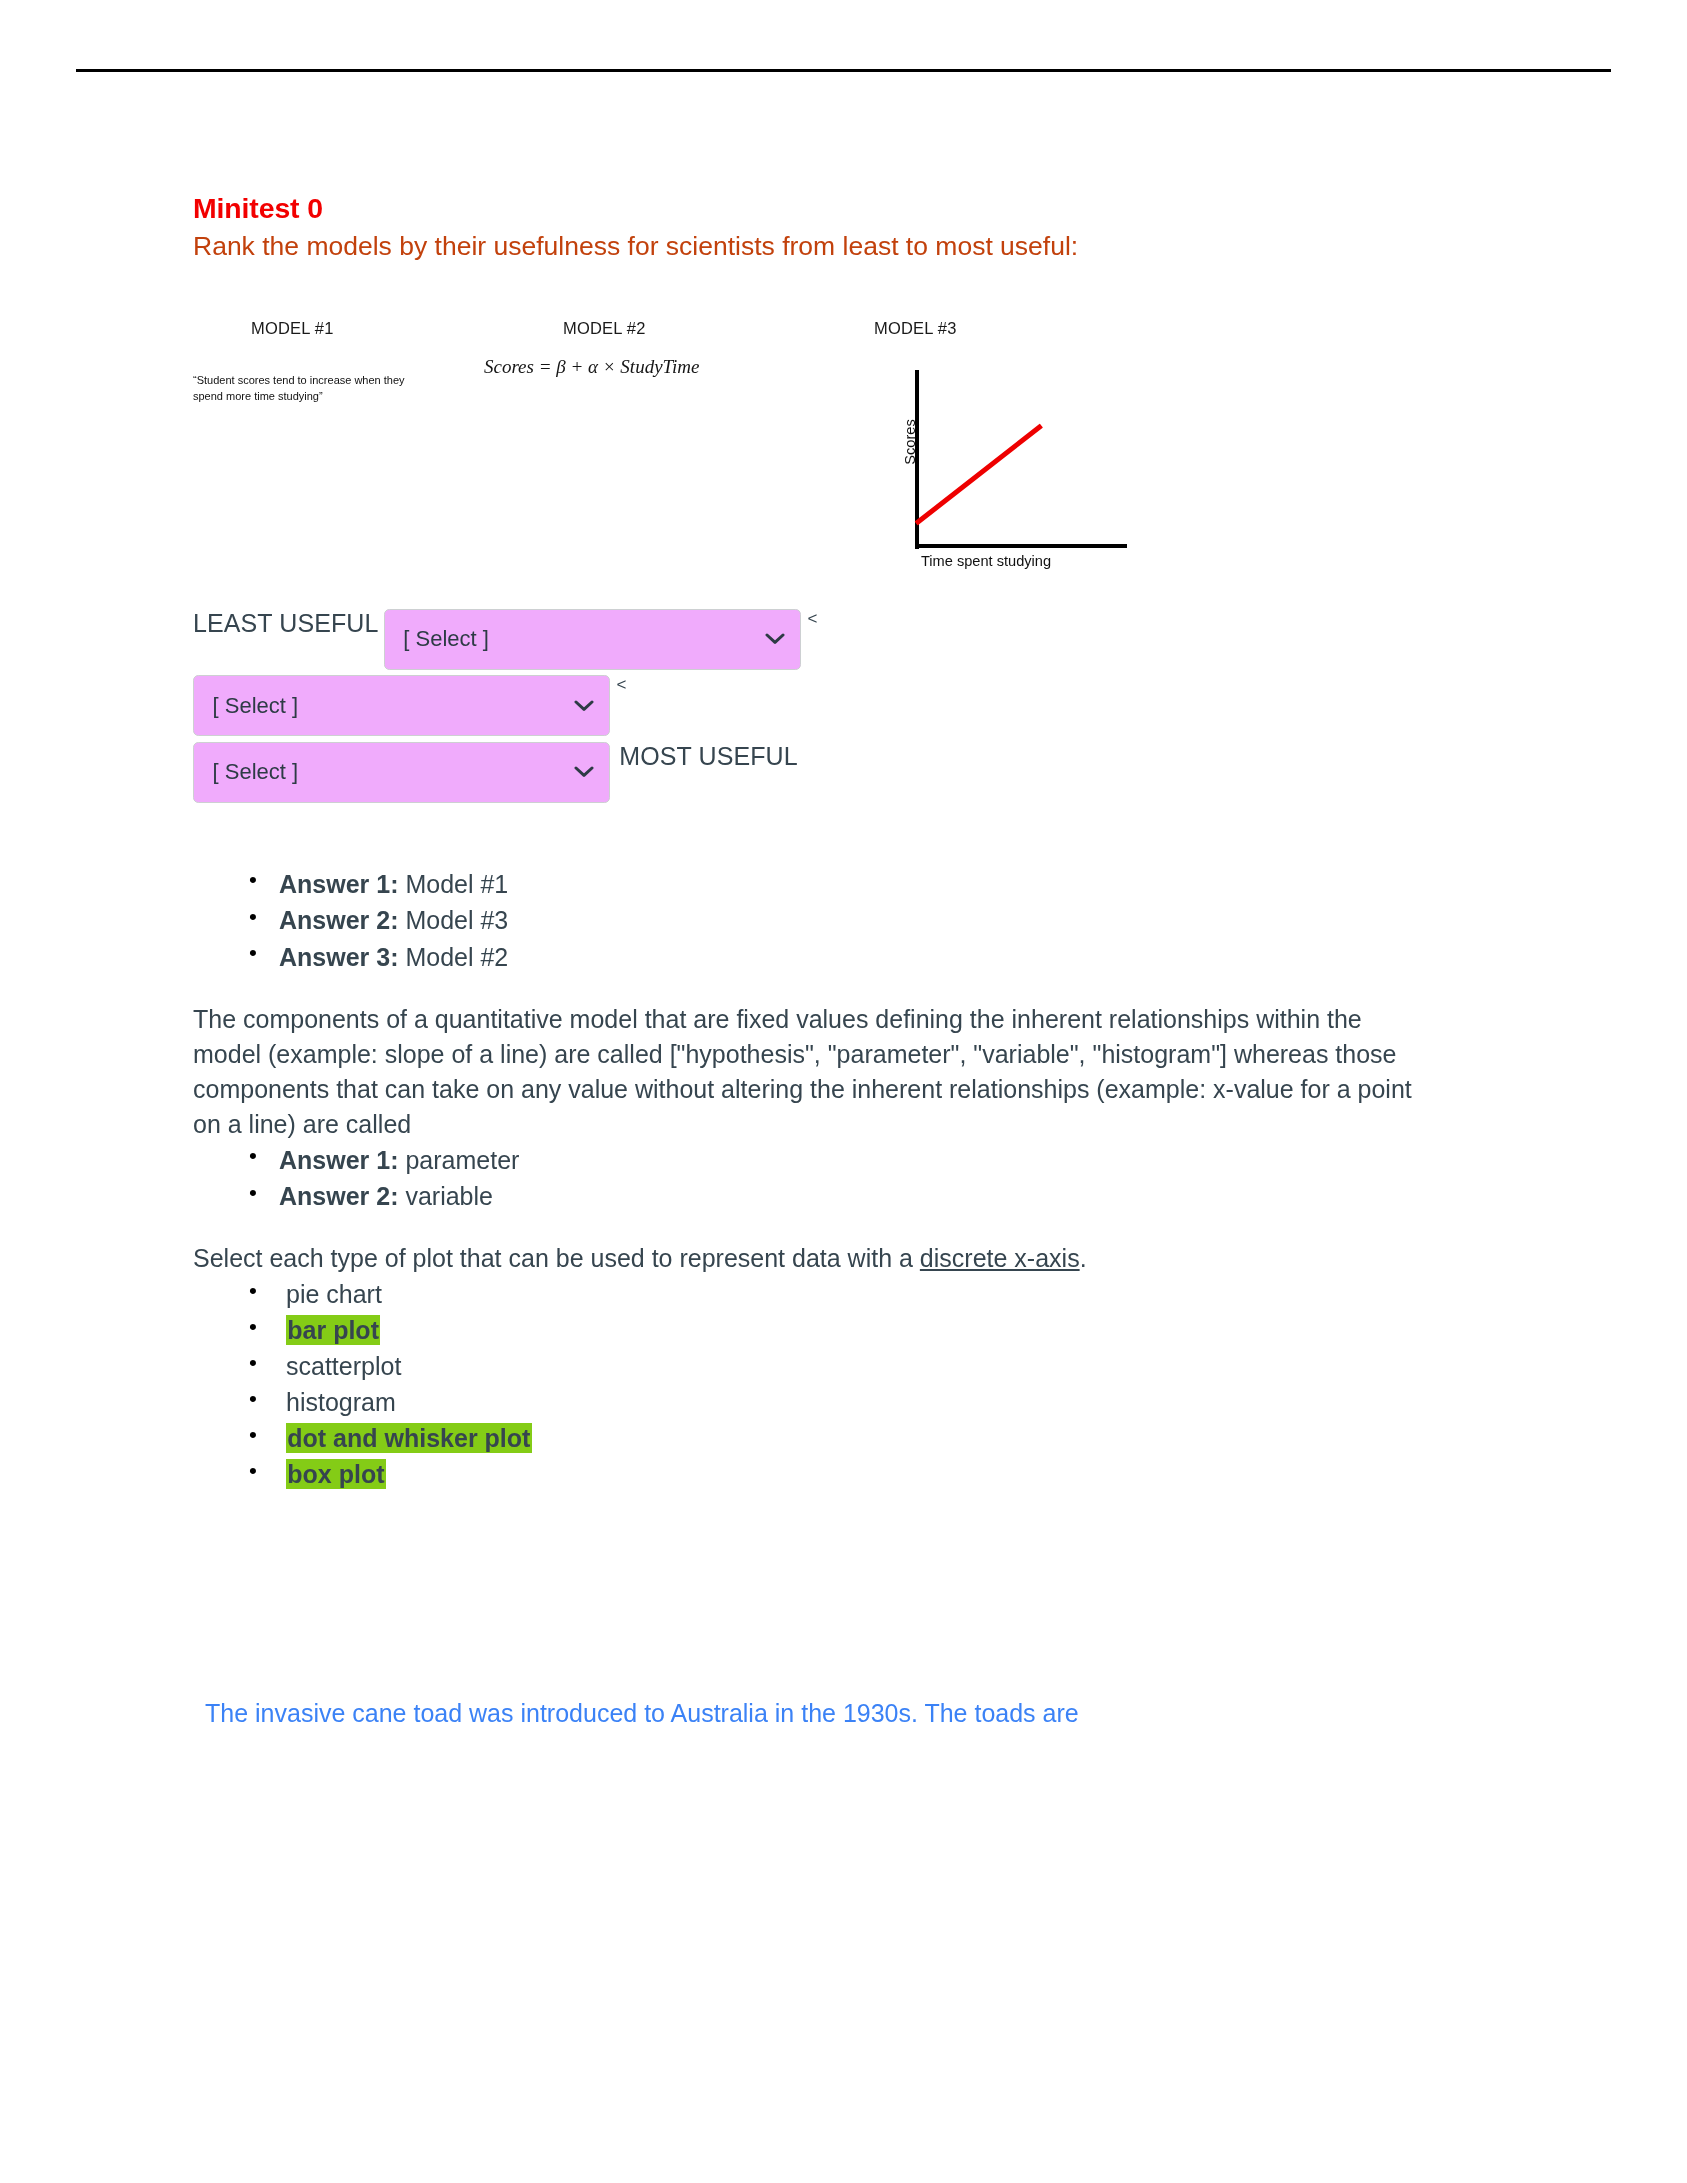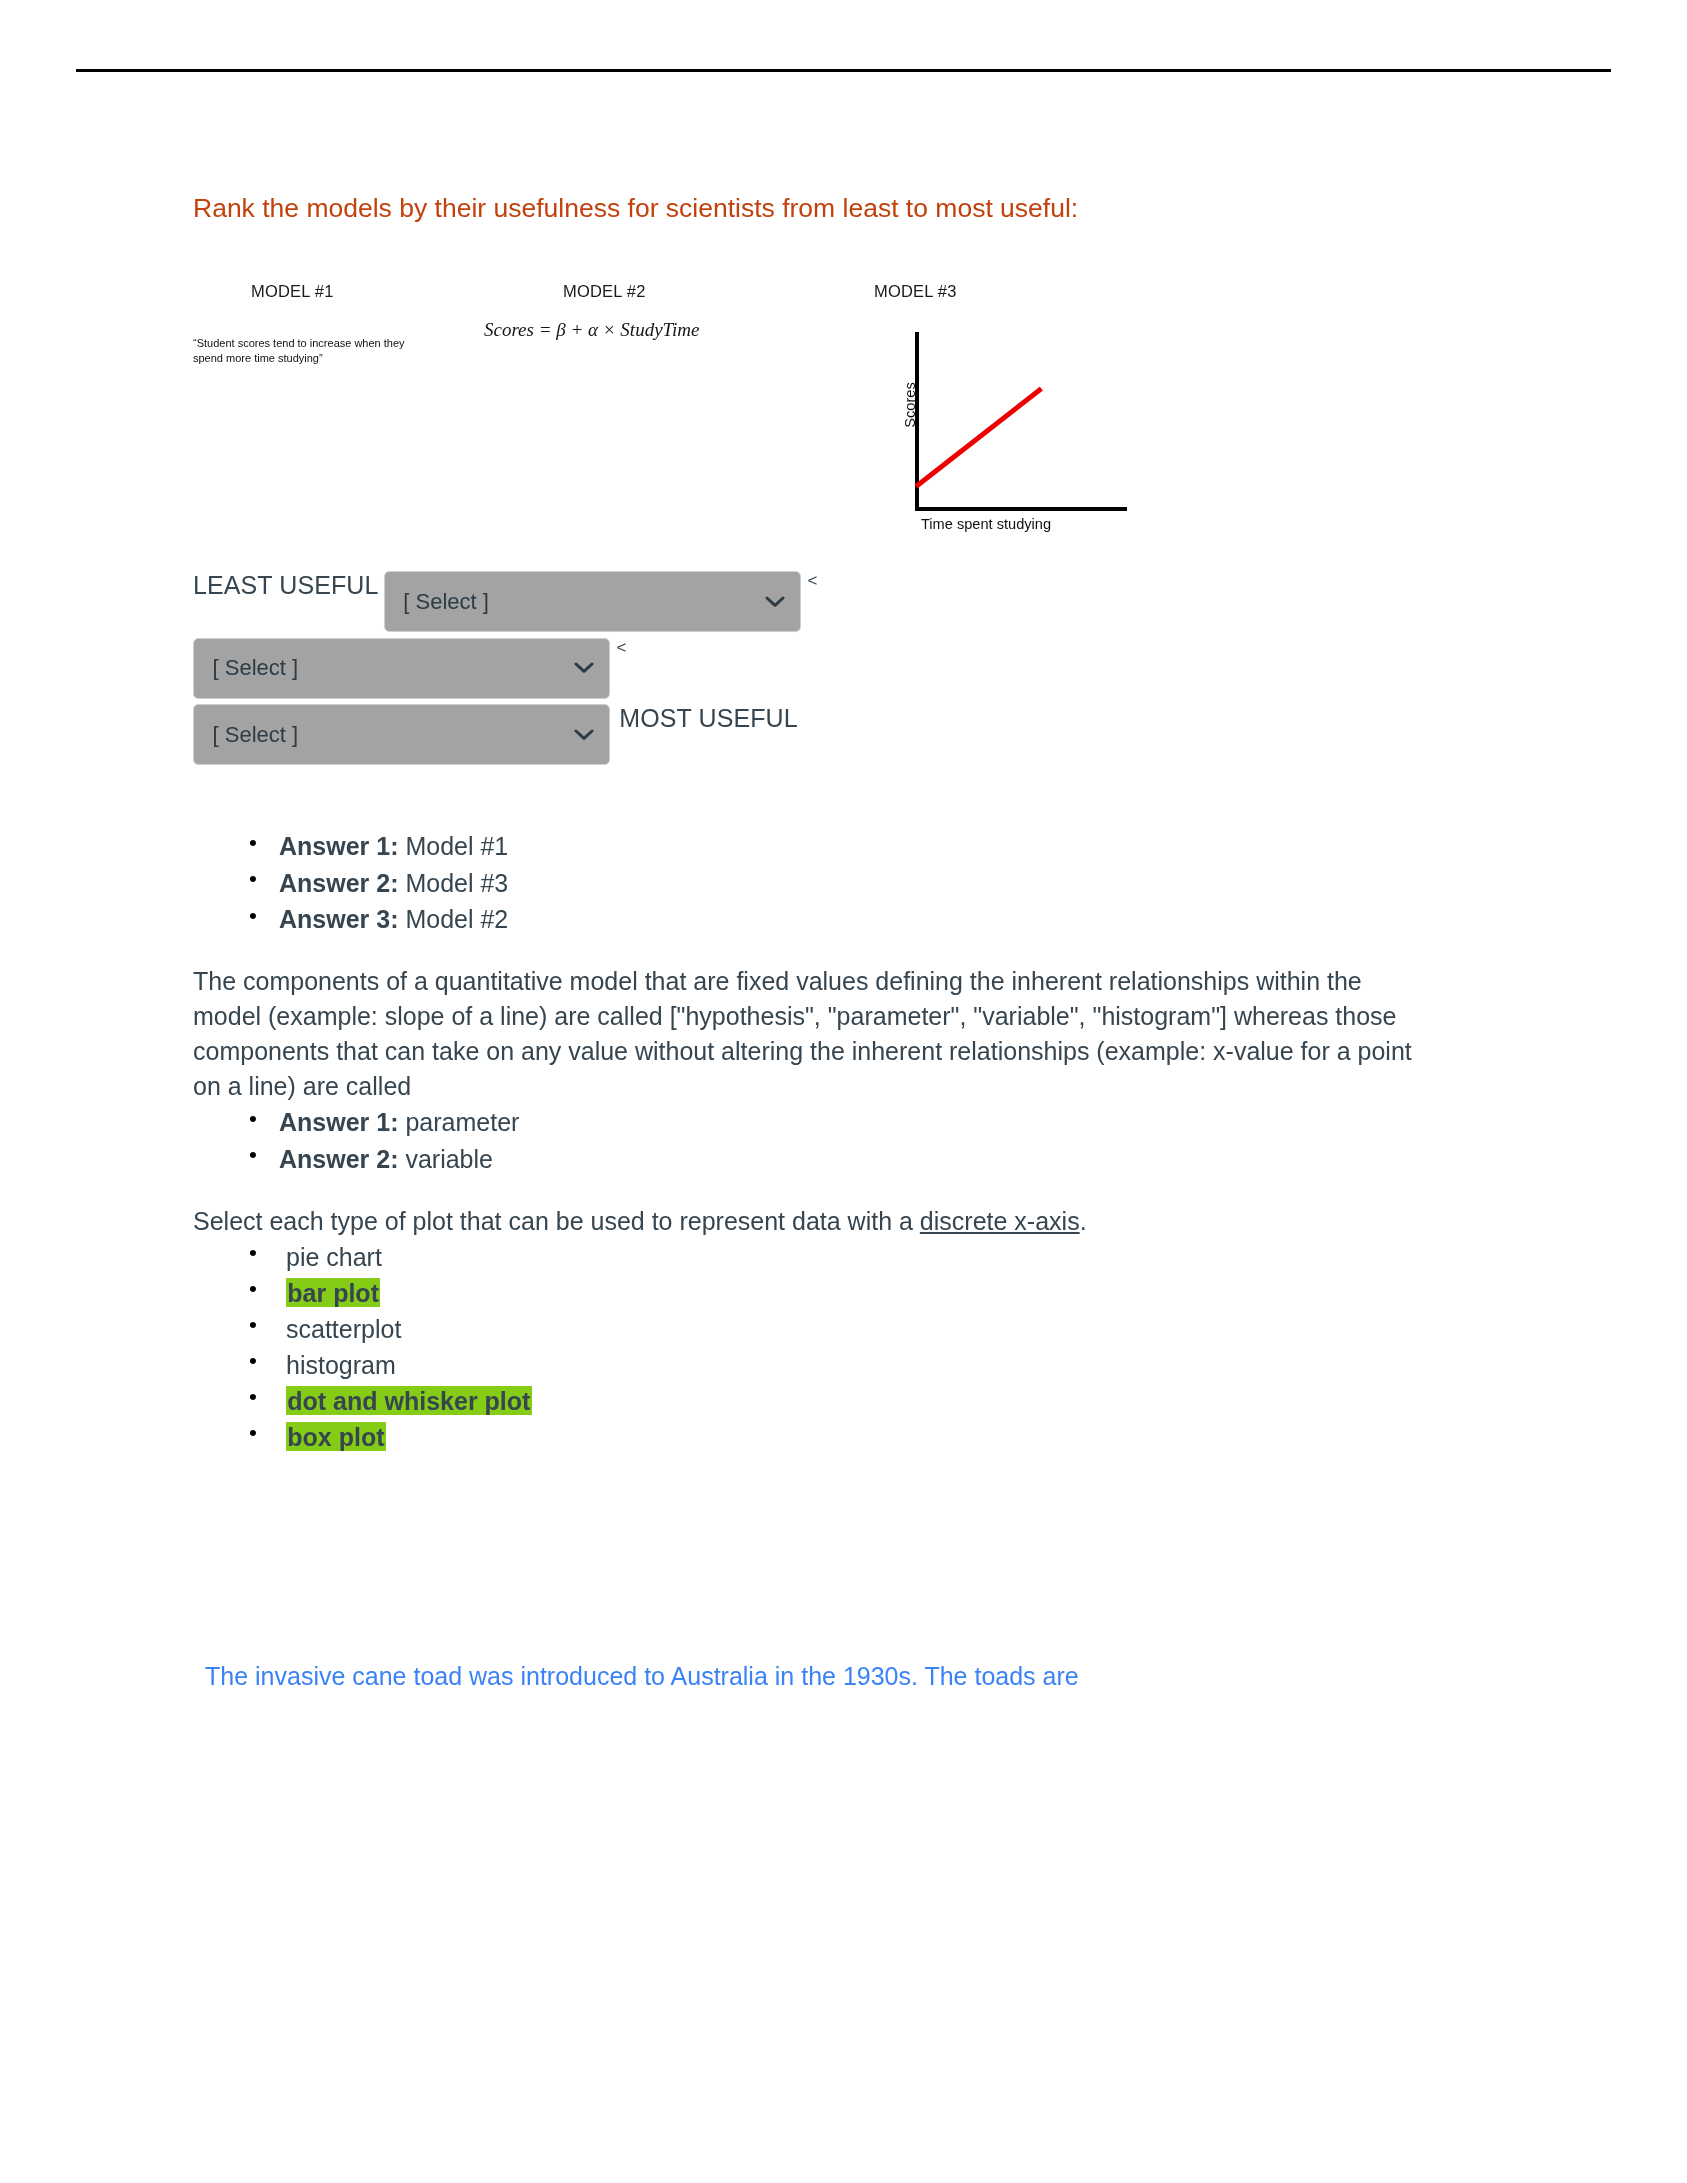--- a/index.html
+++ b/index.html
@@ -177,21 +177,21 @@
     font-size: 17px;
     color: #36454f;
     margin-left: 6.6px;
   }
 
   .select-box {
     position: relative;
     box-sizing: border-box;
     border: 1.3px solid #cdd0d2;
     border-radius: 5.3px;
-    background: #a3a3a3;
+    background: #f0abfc;
     height: 61px;
     display: flex;
     align-items: center;
     padding: 0 9.3px 0 18.5px;
     font-size: 22px;
     color: #2d3b45;
   }
   .select-box.wide  { width: 417px; margin-left: 5.3px; }
   .select-box.narrow{ width: 417px; }
   .caret {
@@ -273,20 +273,21 @@
 </style>
 </head>
 <body>
 
 <div class="page">
 
   <div class="top-rule"></div>
 
   <div class="content">
 
+    <h1 class="title">Minitest 0</h1>
     <p class="lead">Rank the models by their usefulness for scientists from least to most useful:</p>
 
     <div class="models-figure">
 
       <div class="model-head mh1">MODEL #1</div>
       <div class="model-head mh2">MODEL #2</div>
       <div class="model-head mh3">MODEL #3</div>
 
       <div class="model1-text">“Student scores tend to increase when they spend more time studying”</div>
 

